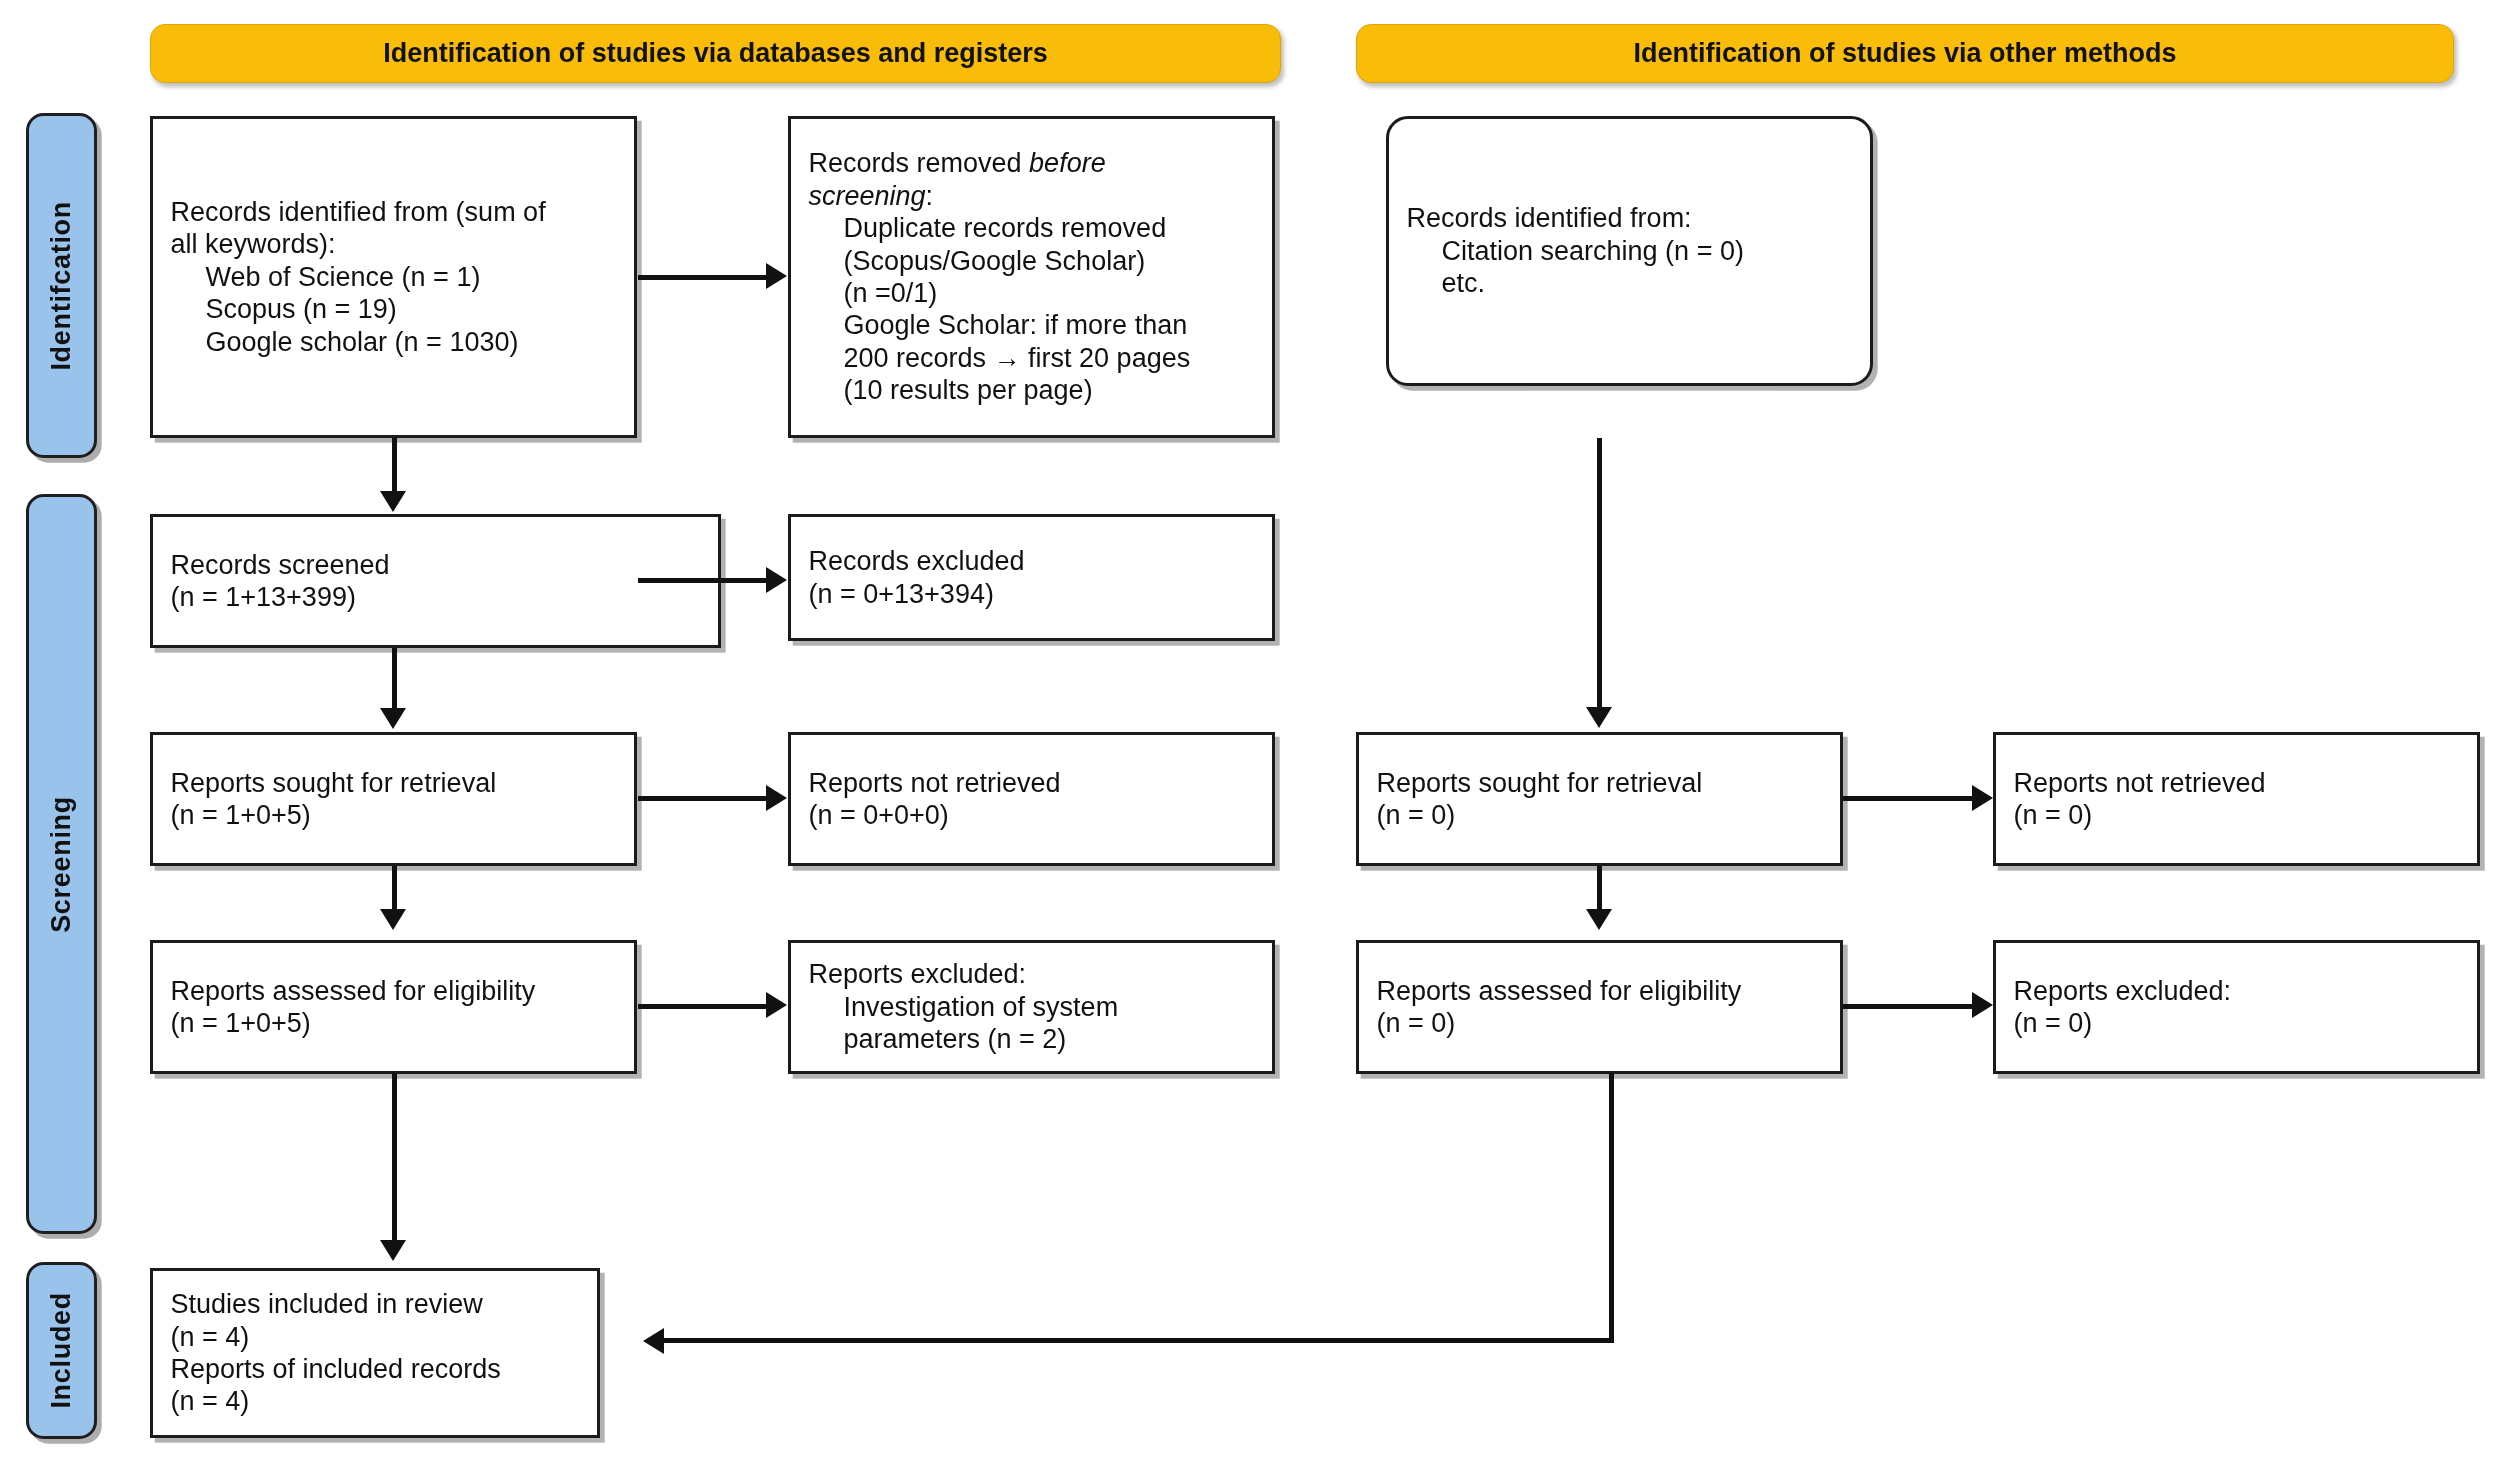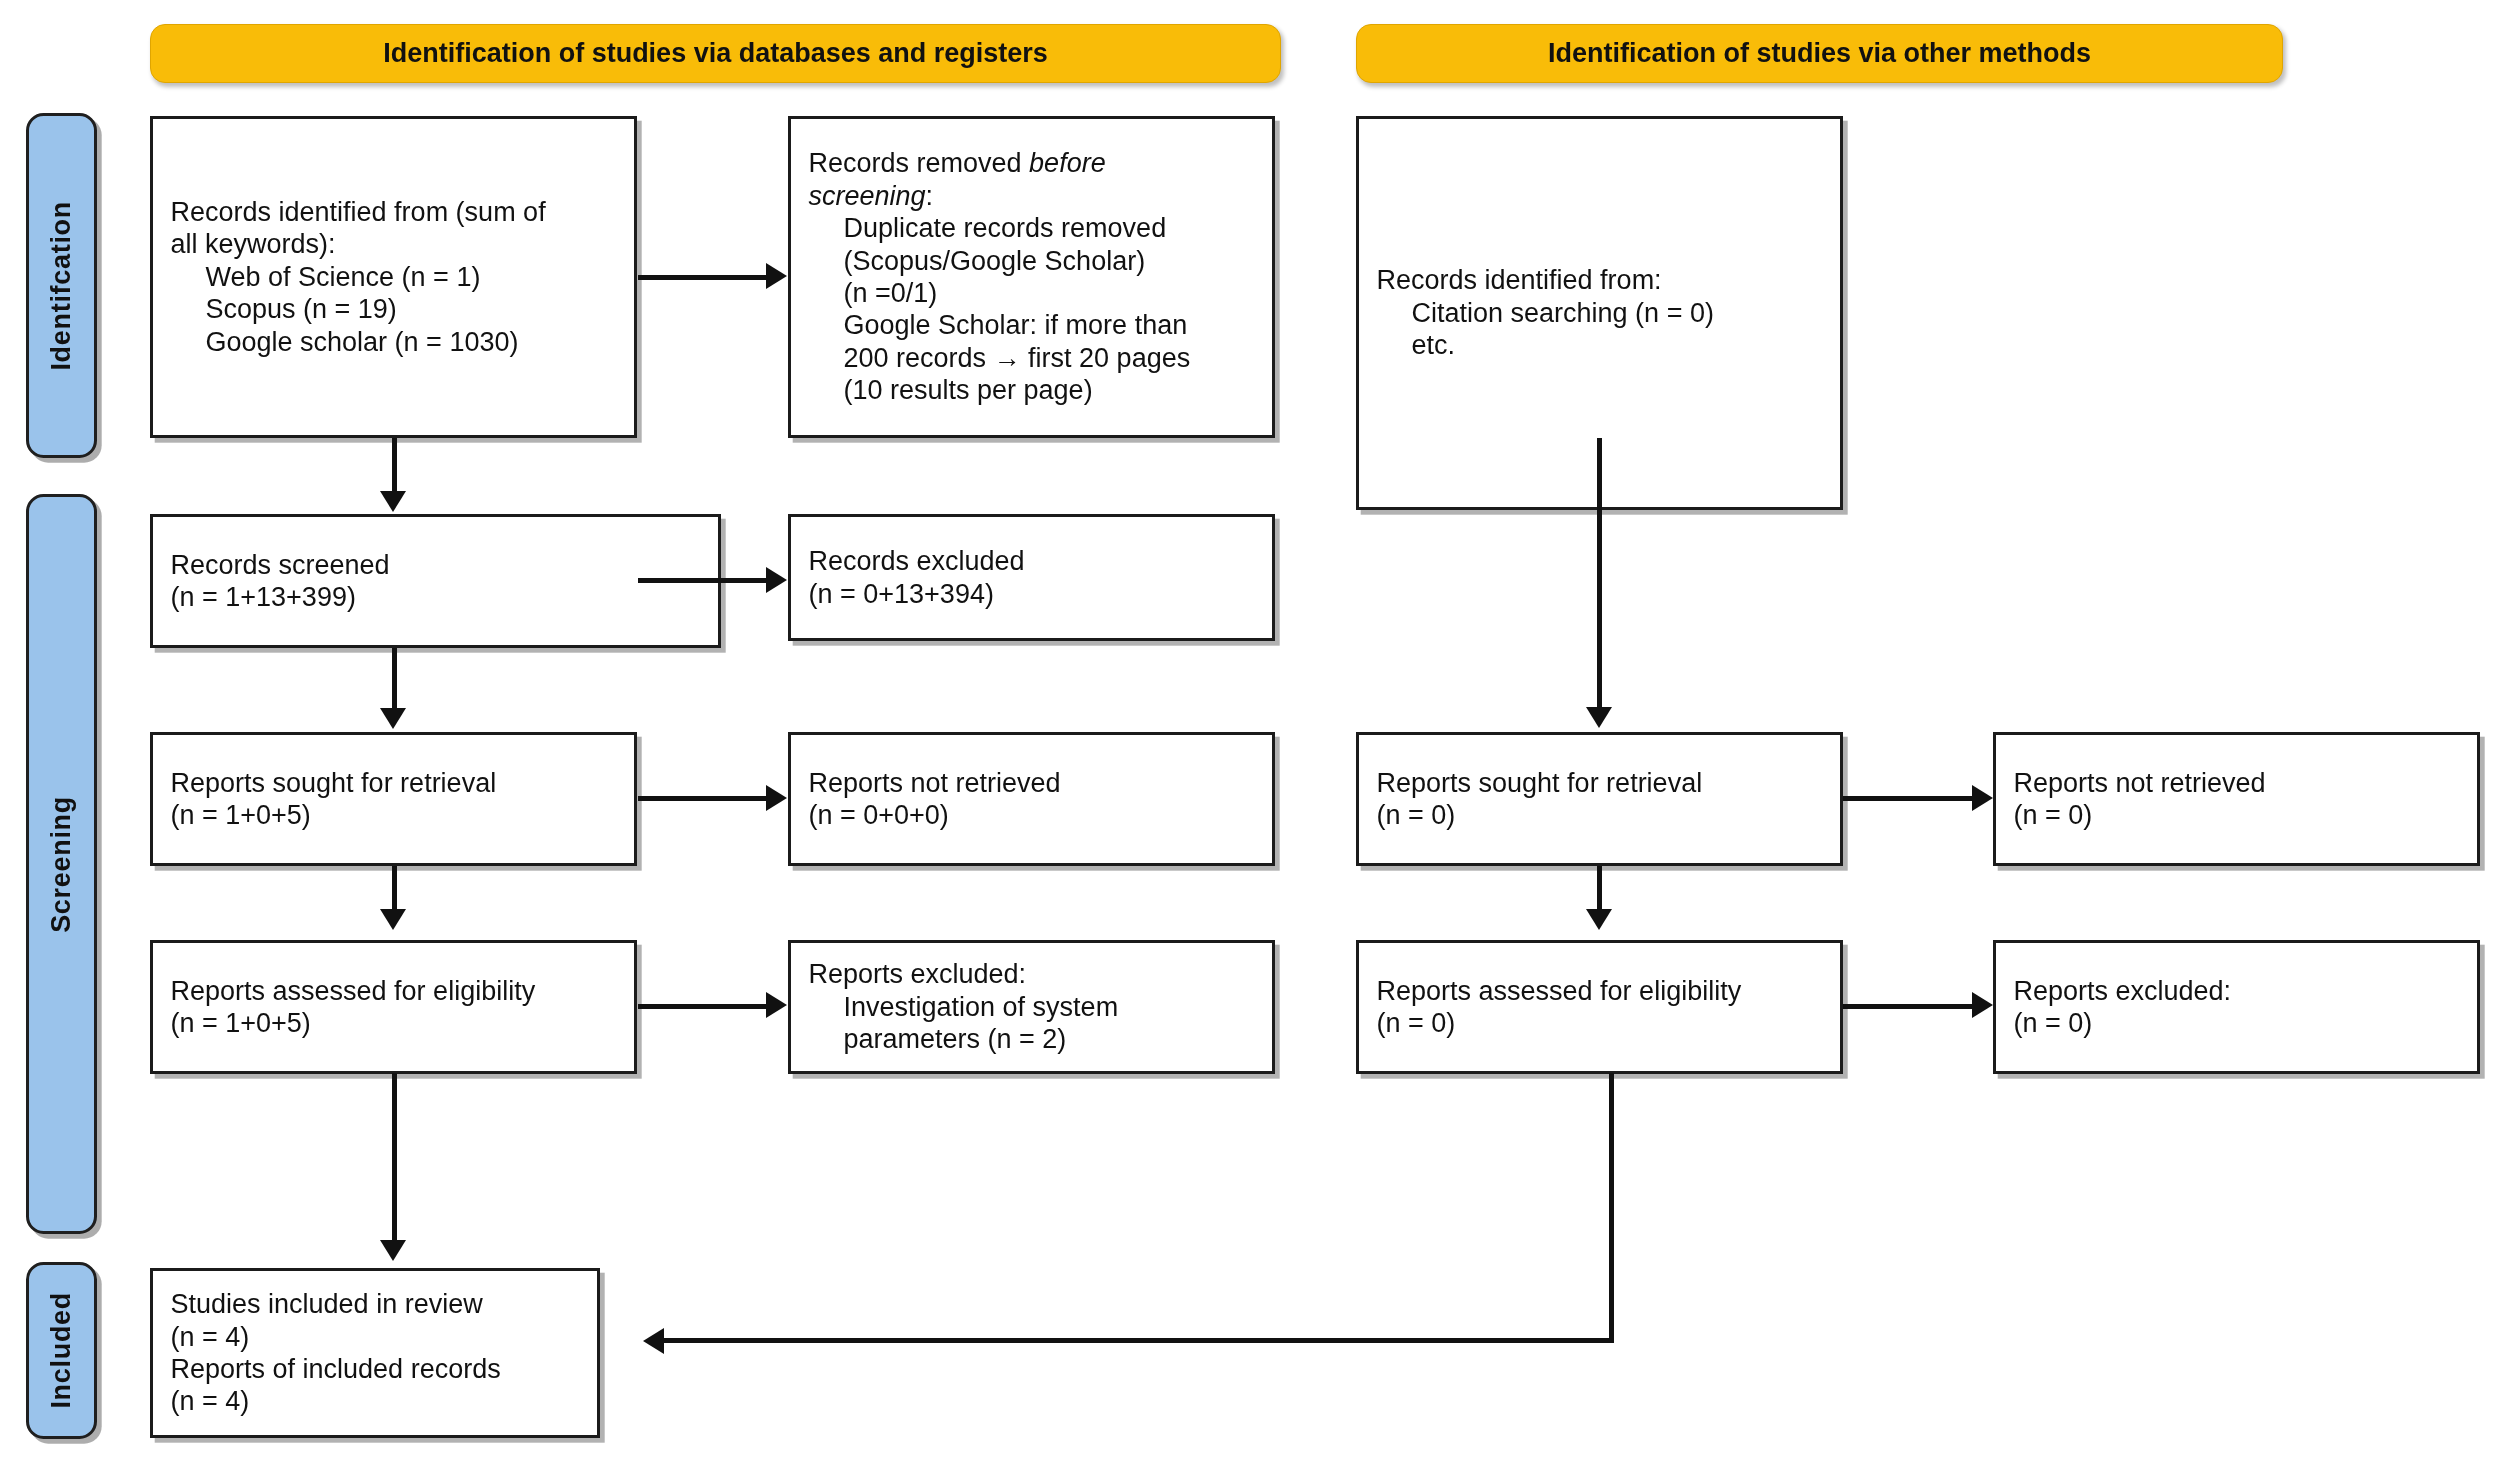--- a/index.html
+++ b/index.html
@@ -127,21 +127,21 @@
   </div>
 
   <div class="phase" style="left:26px; top:1262px; width:71px; height:177px;">
     <span class="phase-label">Included</span>
   </div>
 
   <div class="colhead" style="left:150px; top:24px; width:1131px; height:59px;">
     <span class="colhead-label">Identification of studies via databases and registers</span>
   </div>
 
-  <div class="colhead" style="left:1356px; top:24px; width:927px; height:59px;">
+  <div class="colhead" style="left:1356px; top:24px; width:1098px; height:59px;">
     <span class="colhead-label">Identification of studies via other methods</span>
   </div>
 
   <div class="box" style="left:150px; top:116px; width:487px; height:322px;">
     <div class="box-inner">
       <div class="box-text"><span>Records identified from (sum of</span><br><span>all keywords):</span><span class="indent1">Web of Science (n = 1)</span><span class="indent1">Scopus (n = 19)</span><span class="indent1">Google scholar (n = 1030)</span></div>
     </div>
   </div>
 
   <div class="box" style="left:788px; top:116px; width:487px; height:322px;">
@@ -185,21 +185,21 @@
       <div class="box-text"><span>Reports excluded:</span><span class="indent1">Investigation of system</span><span class="indent1">parameters (n = 2)</span></div>
     </div>
   </div>
 
   <div class="box" style="left:150px; top:1268px; width:450px; height:170px;">
     <div class="box-inner">
       <div class="box-text"><span>Studies included in review</span><br><span>(n = 4)</span><br><span>Reports of included records</span><br><span>(n = 4)</span></div>
     </div>
   </div>
 
-  <div class="box" style="left:1356px; top:116px; width:487px; height:394px;">
+  <div class="box" style="left:1386px; top:116px; width:487px; height:270px;border-radius:22px;">
     <div class="box-inner">
       <div class="box-text"><span>Records identified from:</span><span class="indent1">Citation searching (n = 0)</span><span class="indent1">etc.</span></div>
     </div>
   </div>
 
   <div class="box" style="left:1356px; top:732px; width:487px; height:134px;">
     <div class="box-inner">
       <div class="box-text"><span>Reports sought for retrieval</span><br><span>(n = 0)</span></div>
     </div>
   </div>

